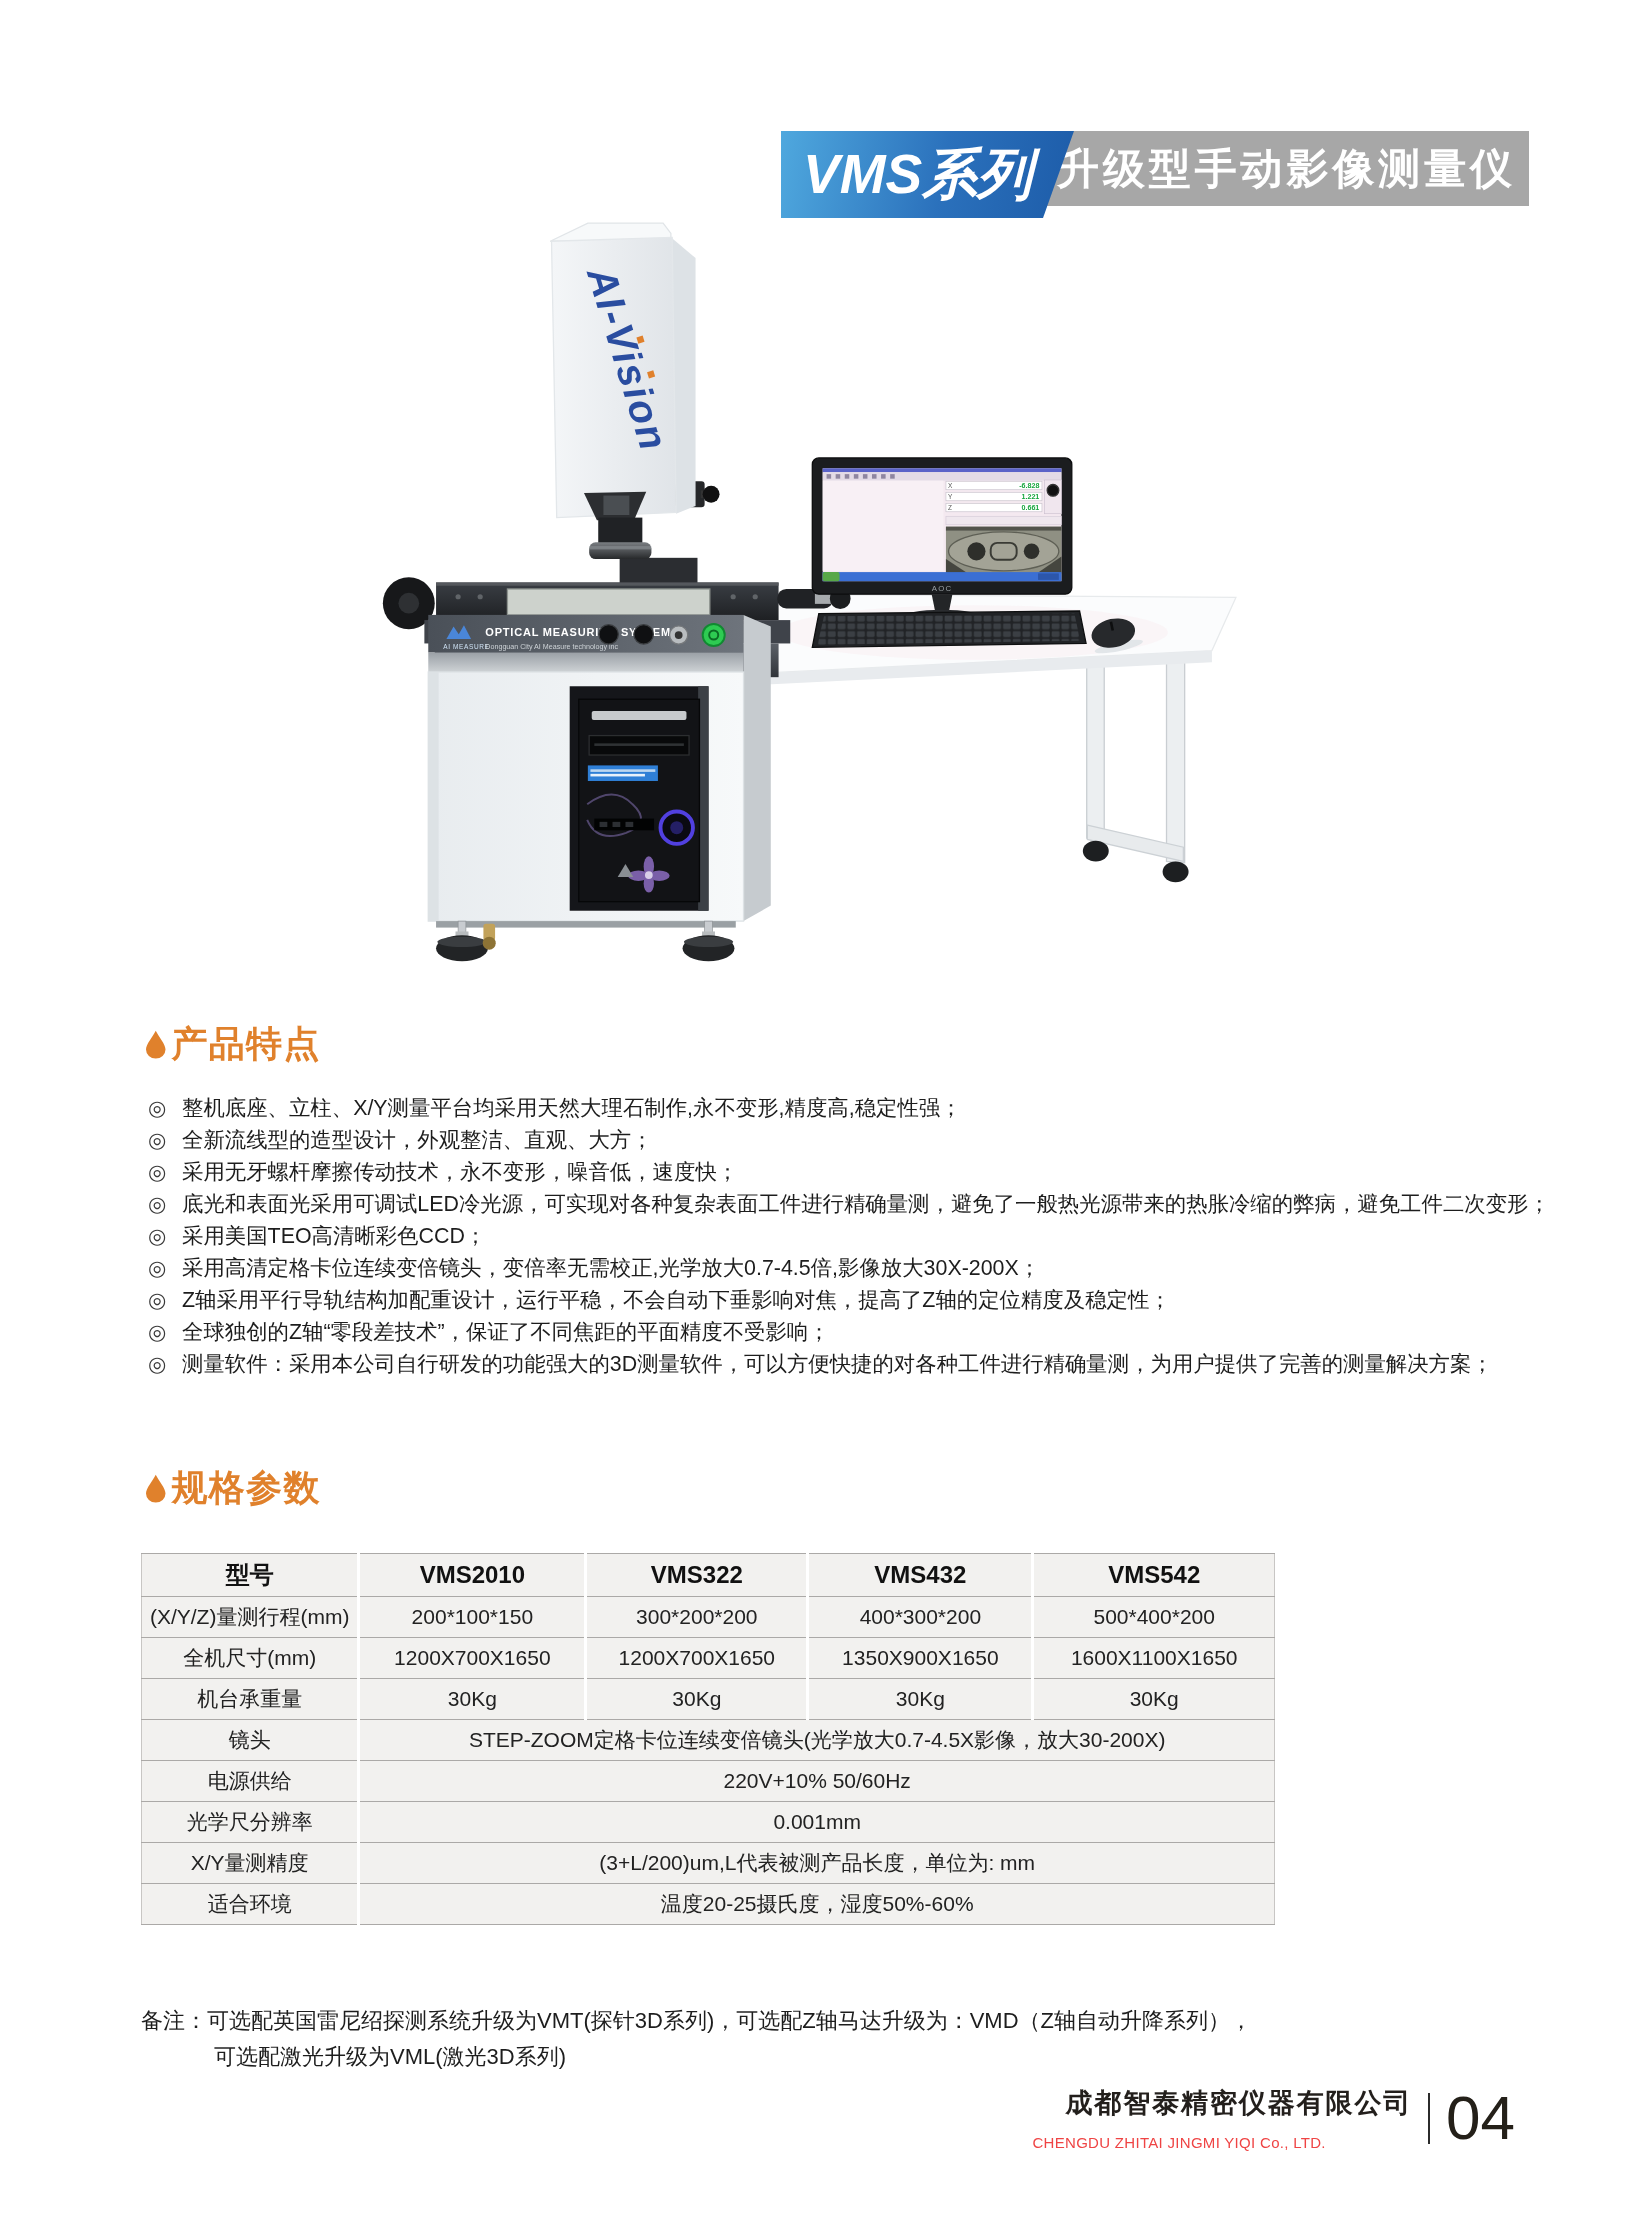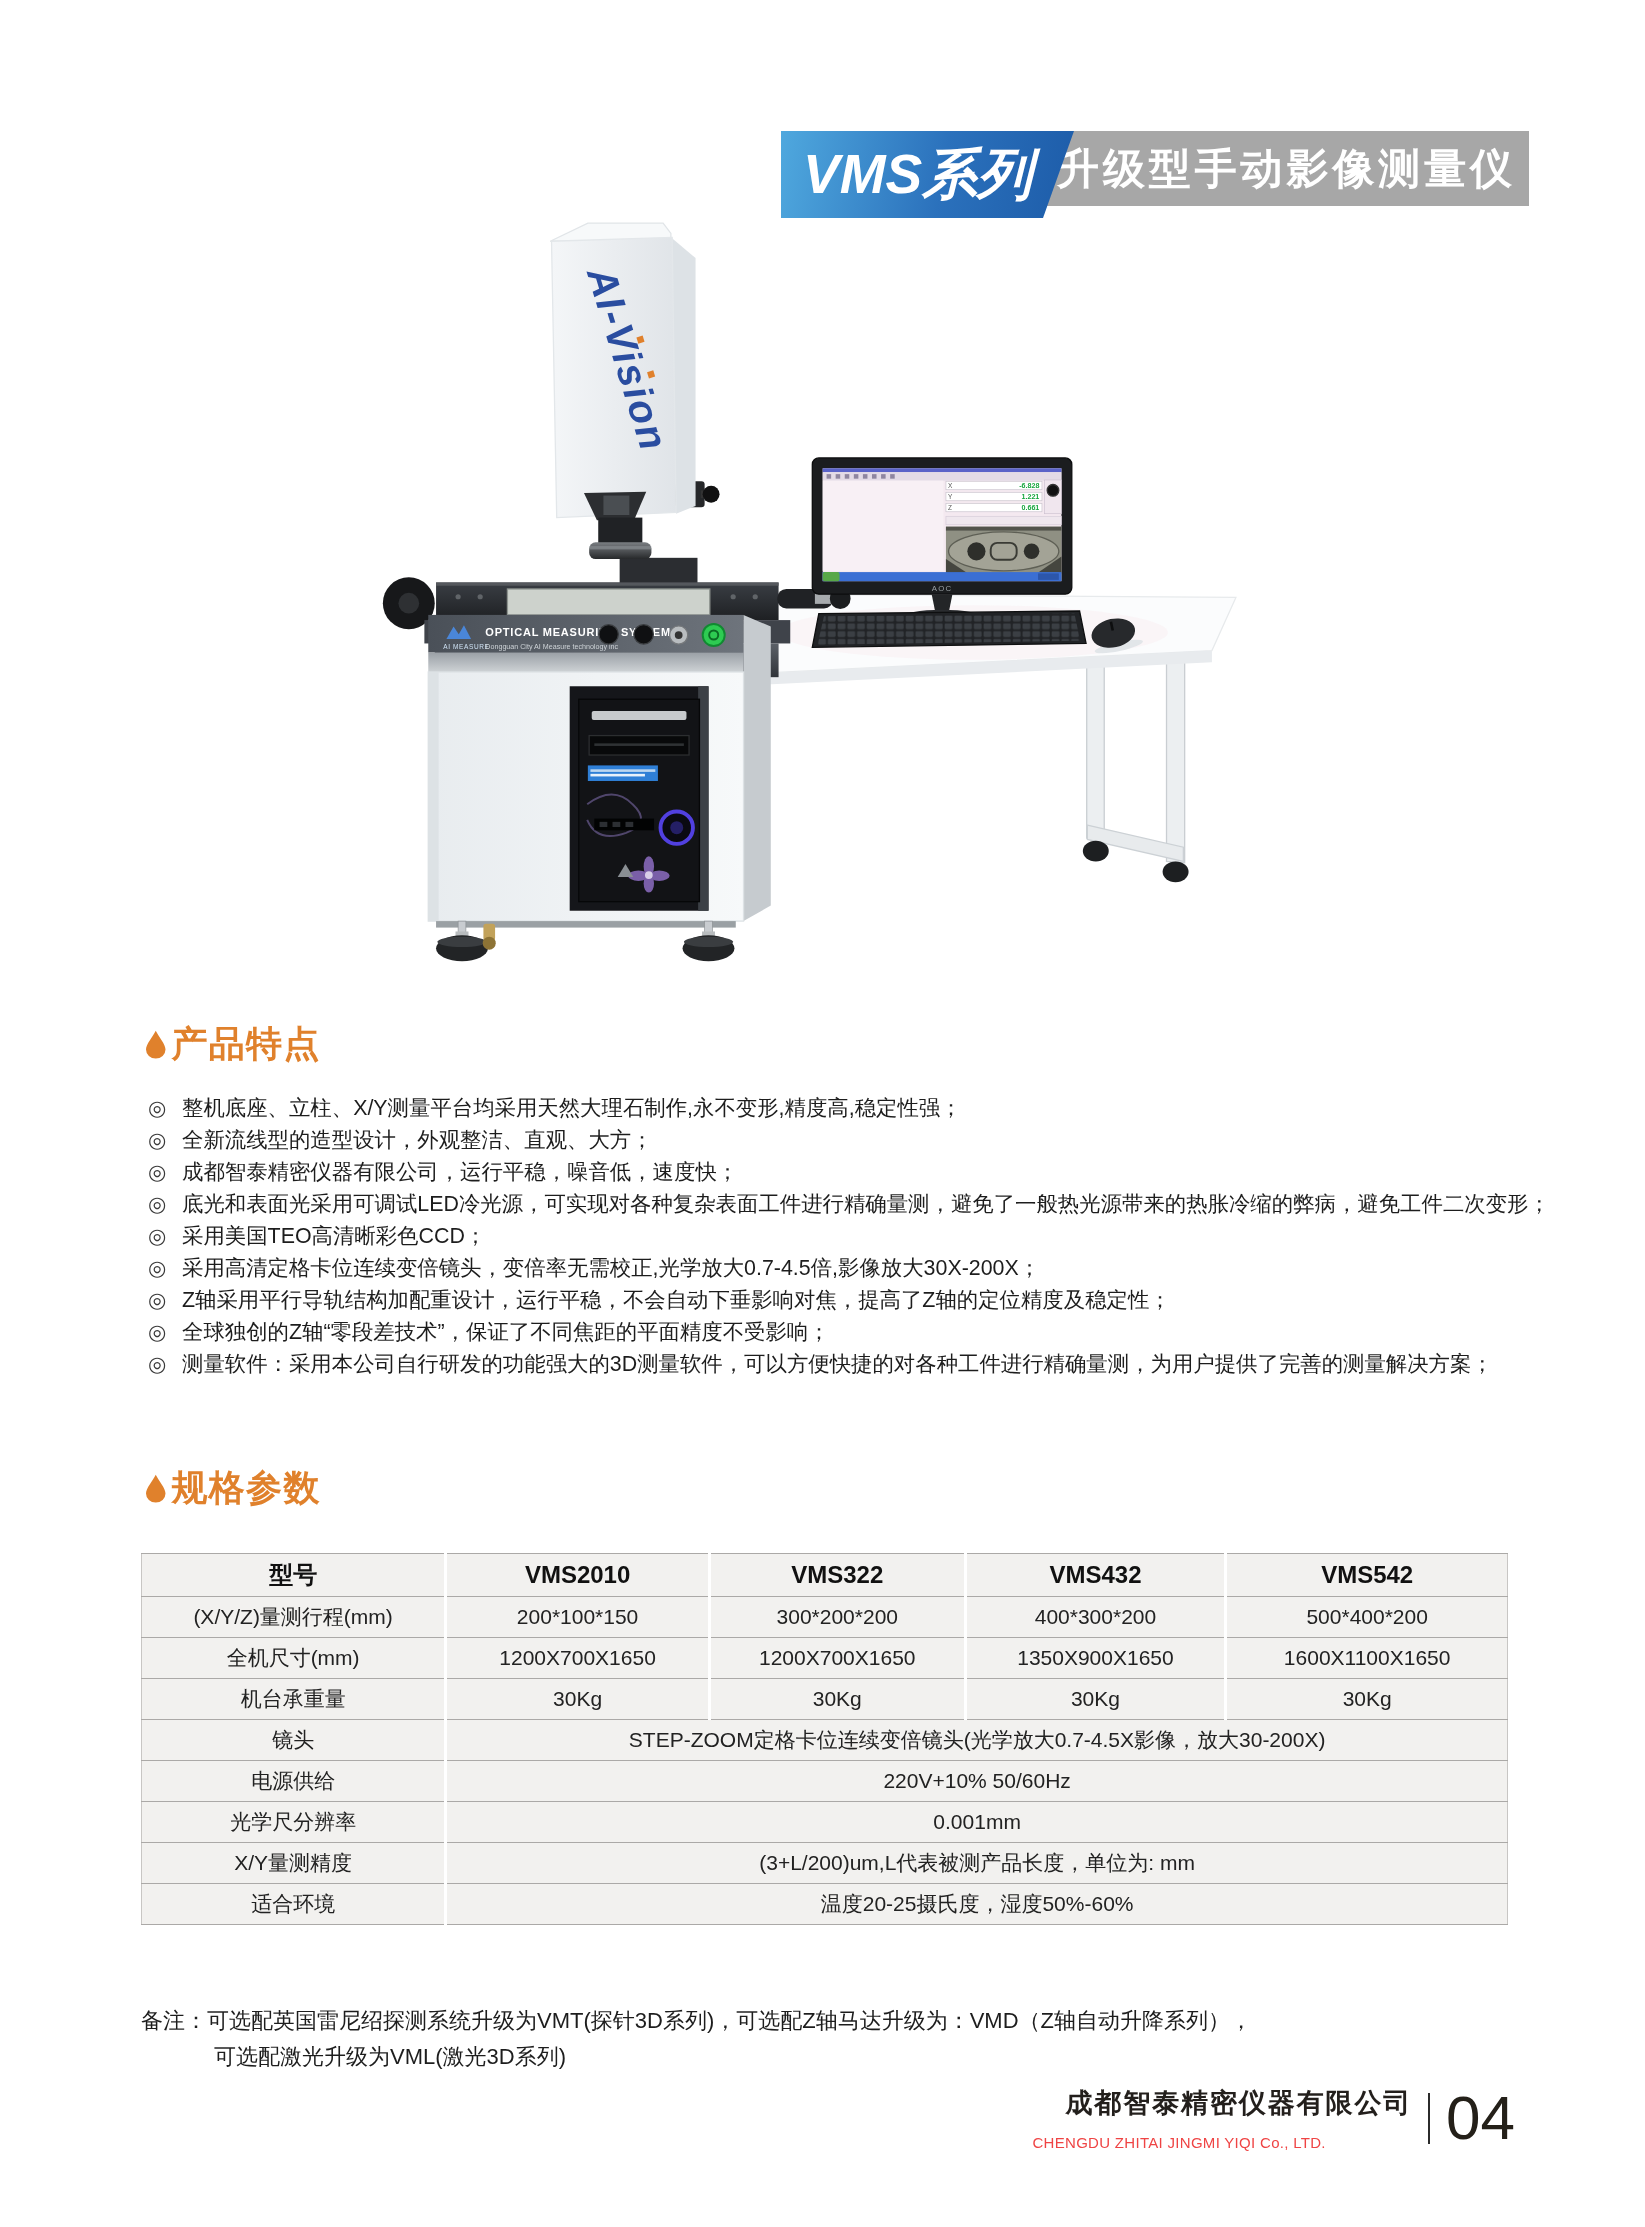--- a/index.html
+++ b/index.html
@@ -26,21 +26,21 @@
   #feat-title{top:1020px;}
   #spec-title{top:1464px;}
 
   
   .feat-list{position:absolute;left:148px;top:1092px;width:1493px;}
   .feat-item{display:flex;align-items:flex-start;height:32px;line-height:32px;white-space:nowrap;}
   .feat-marker{width:34px;font-size:21px;color:#3a3a3a;line-height:32px;}
   .feat-text{font-size:21.4px;color:#1d1d1d;line-height:32px;}
 
   
-  .spec-table{position:absolute;left:141px;top:1553px;width:1367px;border-collapse:collapse;
+  .spec-table{position:absolute;left:141px;top:1553px;width:1134px;border-collapse:collapse;
               border-left:1.3px solid #C8C6C4;border-right:1.3px solid #C8C6C4;}
   .spec-table tr{border-top:1.9px solid #ABA9A7;}
   .spec-table tr:last-child{border-bottom:1.9px solid #ABA9A7;}
   .spec-table th,.spec-table td{background:#F2F1EF;text-align:center;vertical-align:middle;
               height:40px;padding:0 3.9px;font-weight:400;}
   .spec-table th{height:42px;font-size:24px;font-weight:700;color:#111;}
   .spec-table th+th, .spec-table td+td{border-left:3.9px solid #ffffff;}
   .spec-table td.lbl{font-size:21px;color:#222;}
   .spec-table td.val{font-size:21px;color:#222;}
   .spec-table td.serif{font-family:"Liberation Serif","DejaVu Serif",serif;font-size:21.4px;}
@@ -297,21 +297,21 @@
     <div class="feat-item">
         <span class="feat-marker">◎</span>
         <span class="feat-text">整机底座、立柱、X/Y测量平台均采用天然大理石制作,永不变形,精度高,稳定性强；</span>
       </div>
     <div class="feat-item">
         <span class="feat-marker">◎</span>
         <span class="feat-text">全新流线型的造型设计，外观整洁、直观、大方；</span>
       </div>
     <div class="feat-item">
         <span class="feat-marker">◎</span>
-        <span class="feat-text">成都智泰精密仪器有限公司，运行平稳，噪音低，速度快；</span>
+        <span class="feat-text">采用无牙螺杆摩擦传动技术，永不变形，噪音低，速度快；</span>
       </div>
     <div class="feat-item">
         <span class="feat-marker">◎</span>
         <span class="feat-text">底光和表面光采用可调试LED冷光源，可实现对各种复杂表面工件进行精确量测，避免了一般热光源带来的热胀冷缩的弊病，避免工件二次变形；</span>
       </div>
     <div class="feat-item">
         <span class="feat-marker">◎</span>
         <span class="feat-text">采用美国TEO高清晰彩色CCD；</span>
       </div>
     <div class="feat-item">

